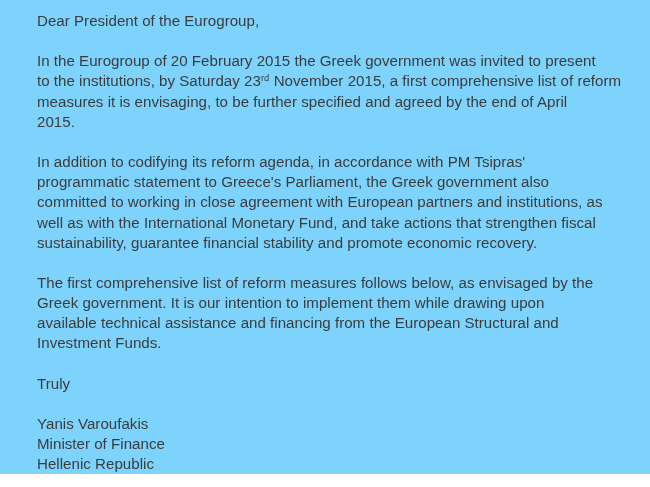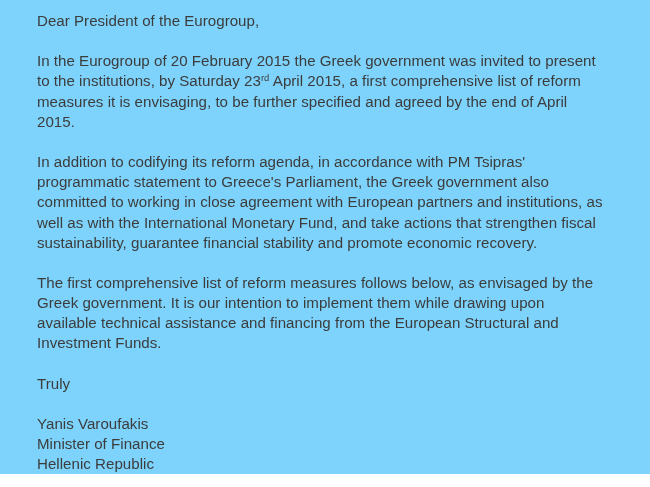--- a/index.html
+++ b/index.html
@@ -58,21 +58,21 @@
 
 <div class="page">
   <div class="doc-body">
 
     <div class="para">
       <span class="line">Dear President of the Eurogroup,</span>
     </div>
 
     <div class="para">
       <span class="line">In the Eurogroup of 20 February 2015 the Greek government was invited to present</span>
-      <span class="line"><span>to the institutions, by Saturday 23</span><sup class="ord">rd</sup><span> April 2015, a first comprehensive list of reform</span></span>
+      <span class="line"><span>to the institutions, by Saturday 23</span><sup class="ord">rd</sup><span> November 2015, a first comprehensive list of reform</span></span>
       <span class="line">measures it is envisaging, to be further specified and agreed by the end of April</span>
       <span class="line">2015.</span>
     </div>
 
     <div class="para">
       <span class="line">In addition to codifying its reform agenda, in accordance with PM Tsipras'</span>
       <span class="line">programmatic statement to Greece's Parliament, the Greek government also</span>
       <span class="line">committed to working in close agreement with European partners and institutions, as</span>
       <span class="line">well as with the International Monetary Fund, and take actions that strengthen fiscal</span>
       <span class="line">sustainability, guarantee financial stability and promote economic recovery.</span>

